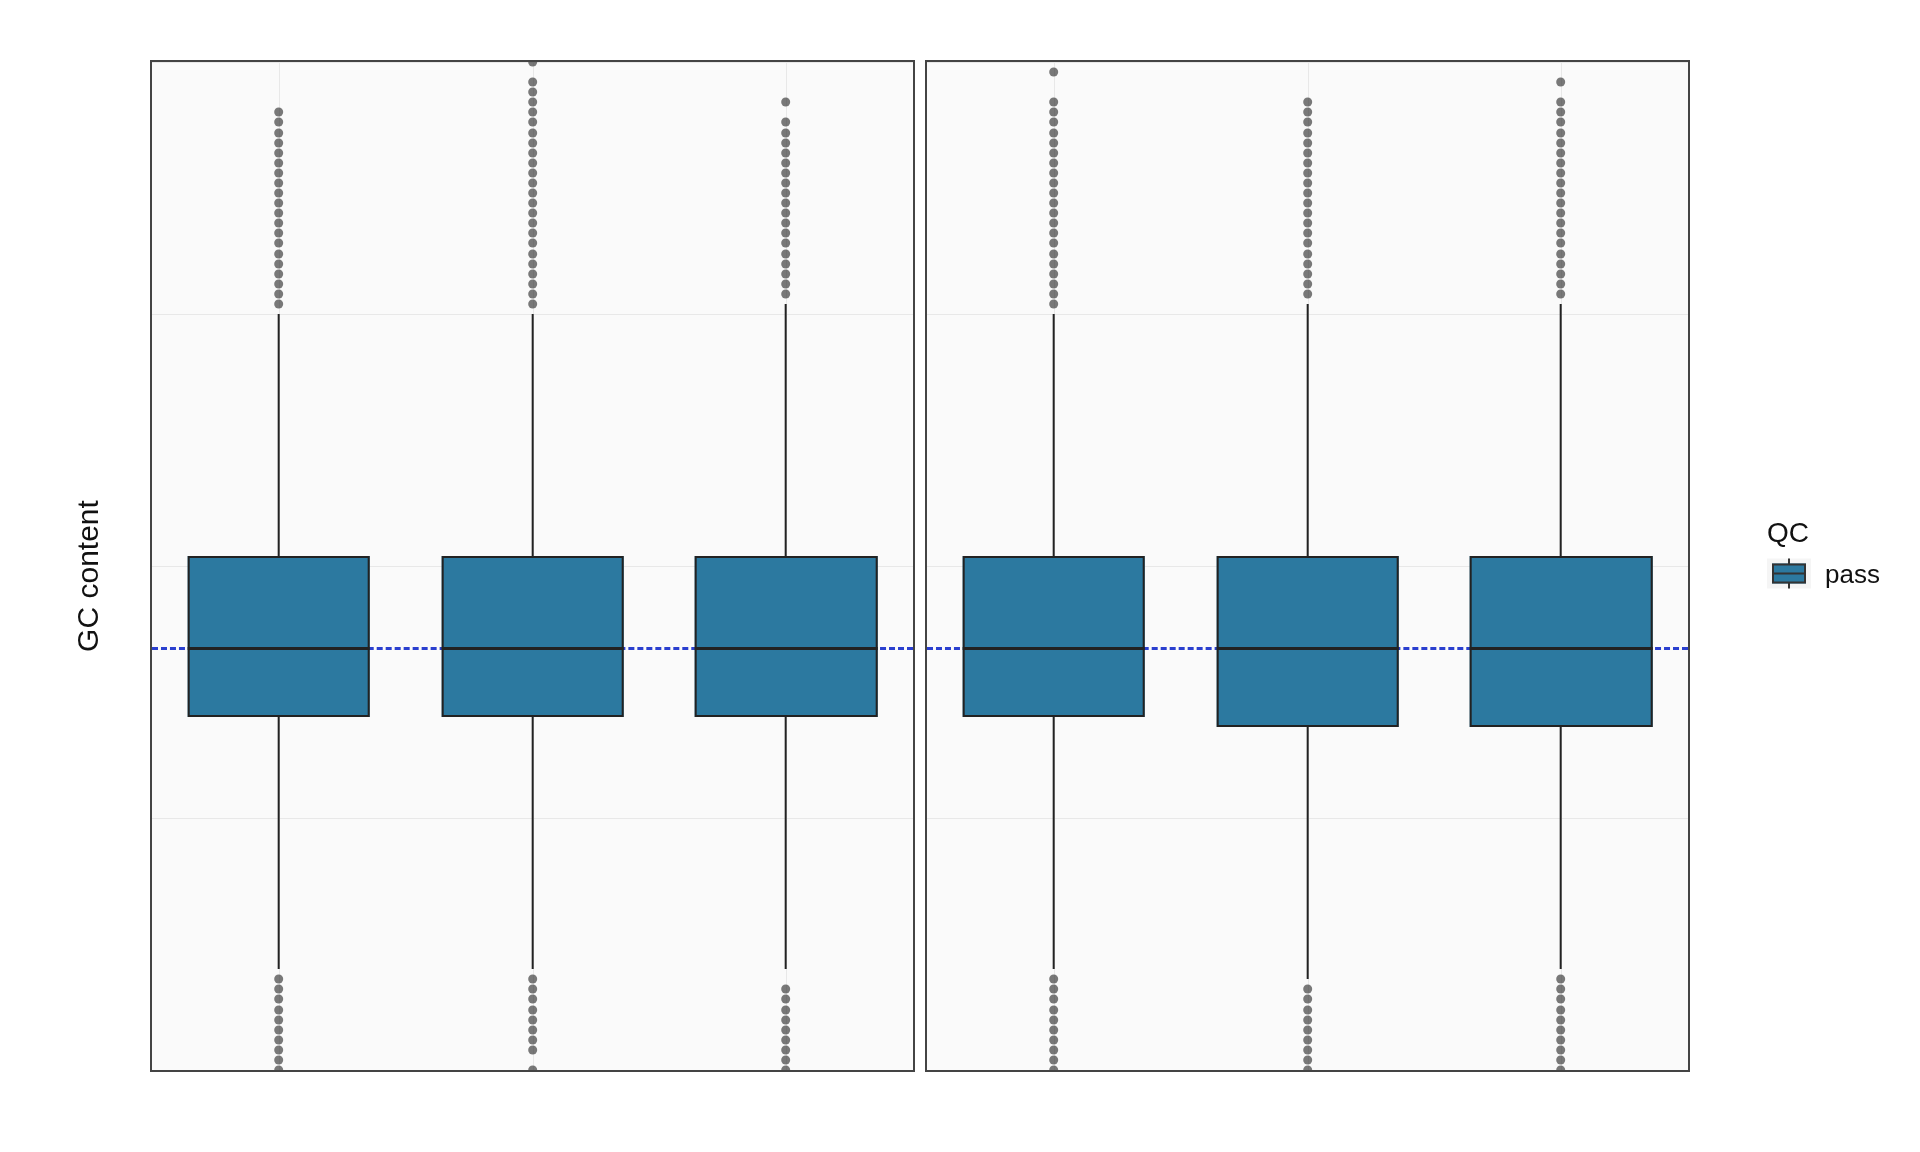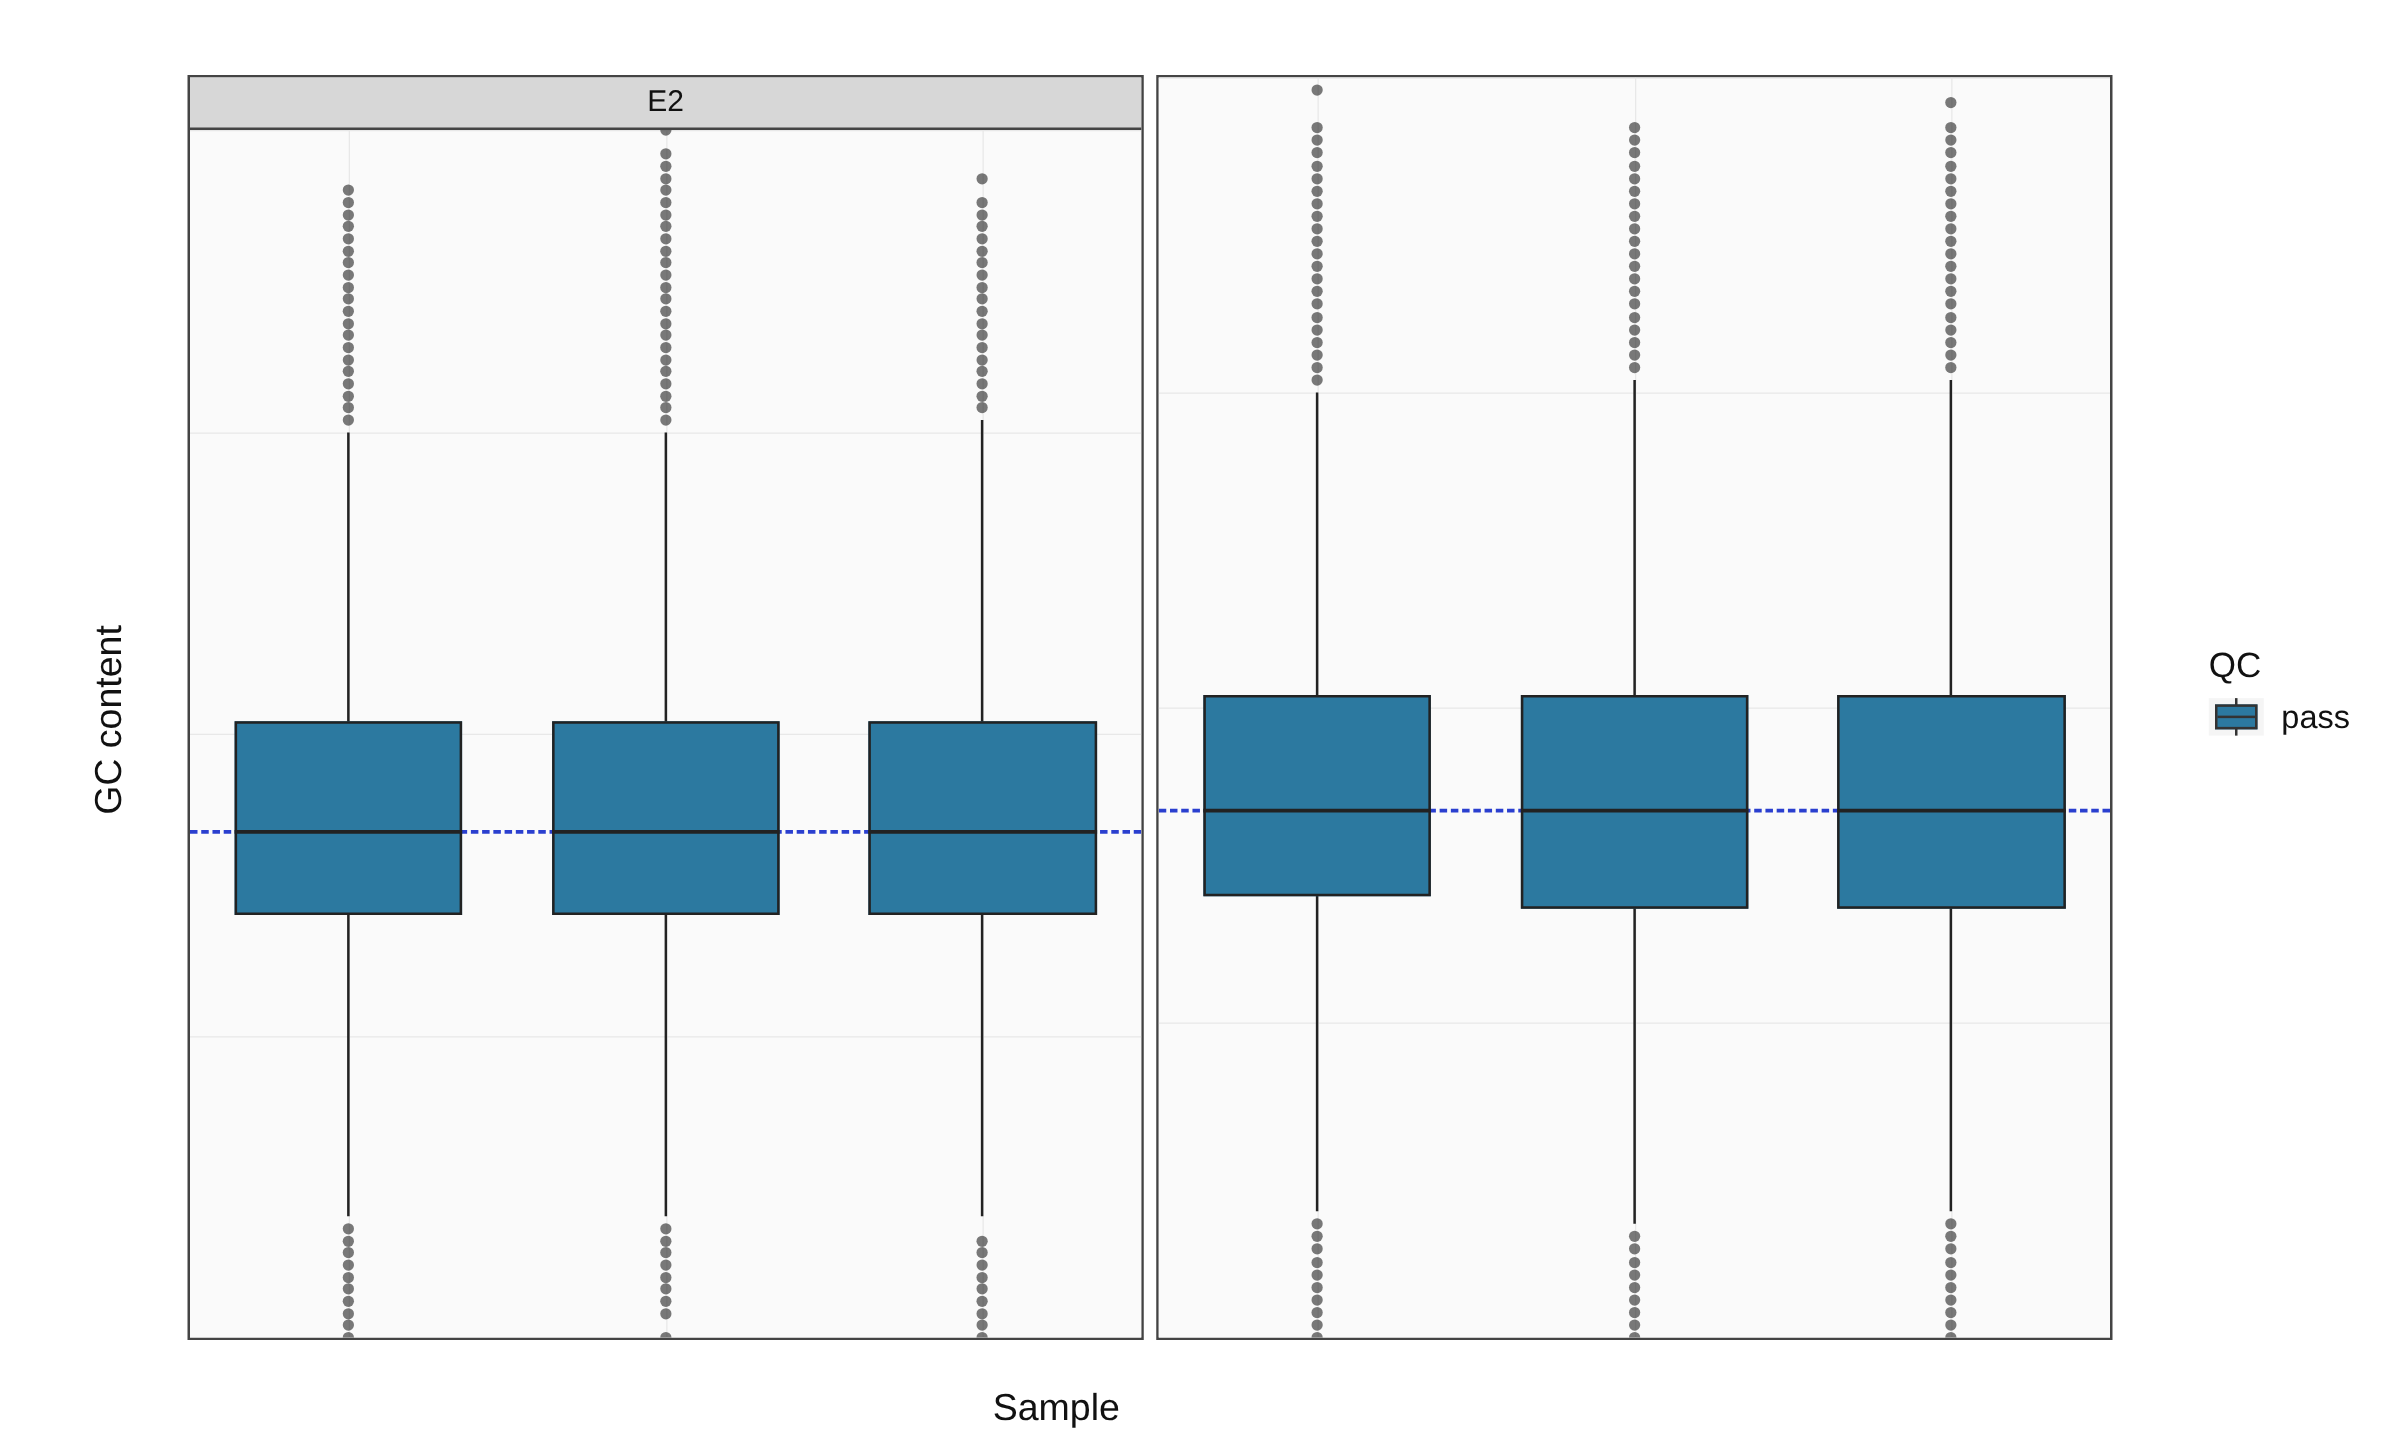--- a/index.html
+++ b/index.html
@@ -179,37 +179,35 @@
     transform:translate(-50%,-50%);
     opacity:0.6;
   }
 </style>
 </head>
 <body>
 
 <div class="chart-wrap">
 
   <div class="ylabel">GC content</div>
-  <div class="xlabel">Sample</div>
 
   <div class="legend">
     <div class="legend-title">QC</div>
     <div class="legend-item">
       <div class="legend-swatch">
         <div class="legend-box">
             <div class="legend-median"></div>
           </div>
       </div>
       <span>pass</span>
     </div>
   </div>
 
   <div class="plot-area" id="plot-area">
       <div class="panel">
-        <div class="panel-header">E2</div>
         <div class="panel-body">
           <div class="hgrid" style="top: 75%;"></div>
           <div class="hgrid" style="top: 50%;"></div>
           <div class="hgrid" style="top: 25%;"></div>
           <div class="hgrid" style="top: 0%;"></div>
           <div class="vgrid" style="left: 16.6667%;"></div>
           <div class="vgrid" style="left: 50%;"></div>
           <div class="vgrid" style="left: 83.3333%;"></div>
           <div class="refline" style="top: 58%;"></div>
           <div class="boxplot" style="left: 16.6667%;">

